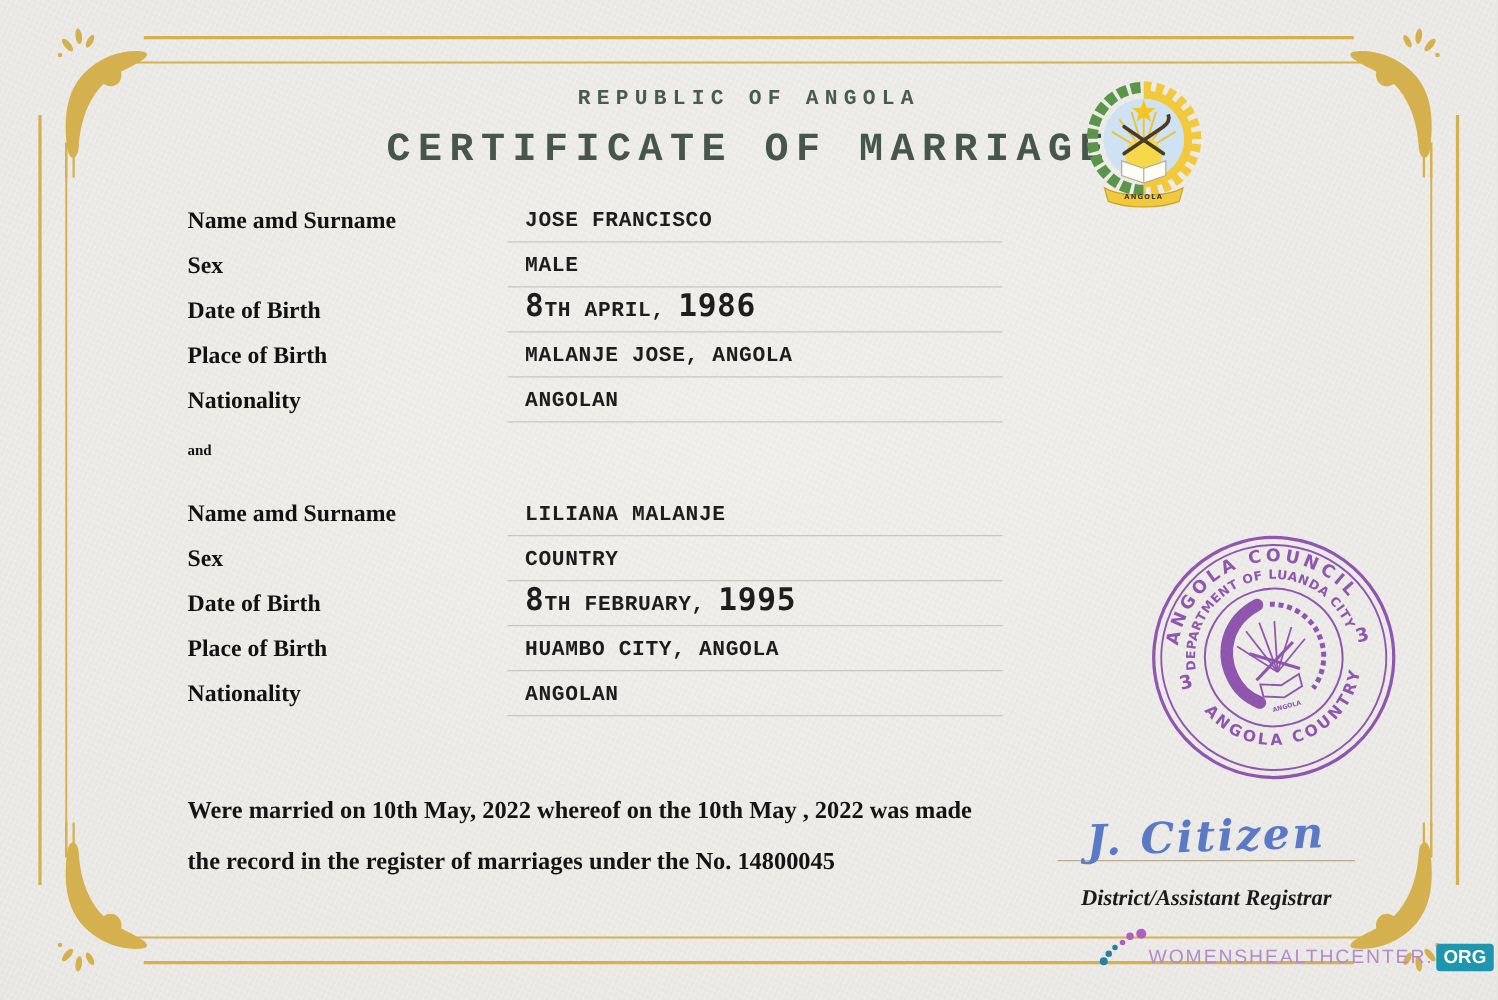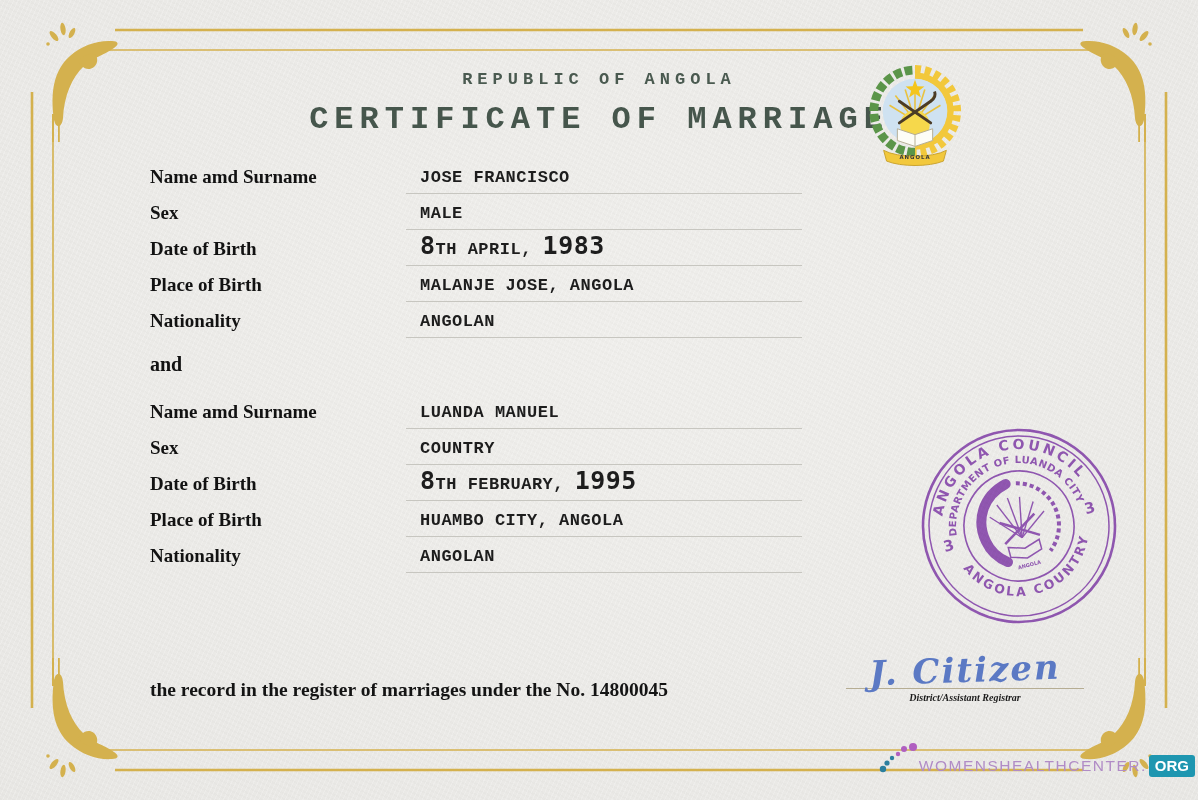--- a/index.html
+++ b/index.html
@@ -25,30 +25,30 @@
   .fields{position:absolute;left:150px;width:652px;}
   .fields-1{top:158px;}
   .fields-2{top:393px;}
   .row{display:flex;height:36px;align-items:flex-end;}
   .flabel{width:256px;font-weight:700;font-size:19px;color:#121212;padding-bottom:6px;}
   .fvalue{flex:1;border-bottom:1px solid #c7c6c0;
         font-family:"Liberation Mono", monospace;font-weight:700;font-size:17px;
         color:#1d1d1d;letter-spacing:.5px;padding:0 0 6px 14px;white-space:nowrap;}
   .bignum{font-family:"DejaVu Sans Mono", monospace;font-weight:700;font-size:25px;line-height:0;}
 
-  .and-word{position:absolute;left:150px;top:353px;font-weight:700;font-size:20px;color:#121212;}
+  .and-word{position:absolute;left:150px;top:353px;font-weight:700;font-size:12px;color:#121212;}
 
   .decl{position:absolute;left:150px;top:608px;width:810px;
         font-weight:700;font-size:19.5px;line-height:41px;color:#141414;}
 
   .sigblock{position:absolute;left:846px;top:650px;width:238px;text-align:center;}
   .sig{display:block;font-family:"DejaVu Serif", serif;font-style:italic;font-weight:700;
         font-size:34px;color:#5b79c4;letter-spacing:2px;transform:rotate(-2deg);margin-bottom:-4px;}
   .sigline{border-bottom:1.5px solid #b6ad93;height:2px;}
-  .sigrole{font-style:italic;font-weight:700;font-size:10px;color:#1b1b1b;padding-top:3px;}
+  .sigrole{font-style:italic;font-weight:700;font-size:18px;color:#1b1b1b;padding-top:3px;margin-top:16px;}
 
   .stamp{position:absolute;left:919px;top:426px;width:200px;height:200px;
         mix-blend-mode:multiply;opacity:.93;}
 
   .watermark{position:absolute;right:3px;bottom:7px;display:flex;align-items:center;}
   .wm-dots{margin-right:-4px;margin-bottom:16px;}
   .wm-text{font-family:"Liberation Sans", sans-serif;font-size:15.5px;color:#b18cc6;letter-spacing:1.5px;}
   .wm-badge{font-family:"Liberation Sans", sans-serif;font-weight:700;font-size:15px;color:#ffffff;
         background:#1e96b0;padding:2px 6px 3px;border-radius:3px;margin-left:2px;text-align:center;}
 </style>
@@ -124,59 +124,59 @@
     <div class="row">
       <div class="flabel">Name amd Surname</div>
       <div class="fvalue">JOSE FRANCISCO</div>
     </div>
     <div class="row">
       <div class="flabel">Sex</div>
       <div class="fvalue">MALE</div>
     </div>
     <div class="row">
       <div class="flabel">Date of Birth</div>
-      <div class="fvalue"><span class="bignum">8</span>TH APRIL, <span class="bignum">1983</span></div>
+      <div class="fvalue"><span class="bignum">8</span>TH APRIL, <span class="bignum">1986</span></div>
     </div>
     <div class="row">
       <div class="flabel">Place of Birth</div>
       <div class="fvalue">MALANJE JOSE, ANGOLA</div>
     </div>
     <div class="row">
       <div class="flabel">Nationality</div>
       <div class="fvalue">ANGOLAN</div>
     </div>
   </section>
 
   <div class="and-word">and</div>
 
   <section class="fields fields-2">
     <div class="row">
       <div class="flabel">Name amd Surname</div>
-      <div class="fvalue">LUANDA MANUEL</div>
+      <div class="fvalue">LILIANA MALANJE</div>
     </div>
     <div class="row">
       <div class="flabel">Sex</div>
       <div class="fvalue">COUNTRY</div>
     </div>
     <div class="row">
       <div class="flabel">Date of Birth</div>
       <div class="fvalue"><span class="bignum">8</span>TH FEBRUARY, <span class="bignum">1995</span></div>
     </div>
     <div class="row">
       <div class="flabel">Place of Birth</div>
       <div class="fvalue">HUAMBO CITY, ANGOLA</div>
     </div>
     <div class="row">
       <div class="flabel">Nationality</div>
       <div class="fvalue">ANGOLAN</div>
     </div>
   </section>
 
   <p class="decl">
-    <br>
+    <span>Were married on 10th May, 2022 whereof on the 10th May , 2022 was made</span><br>
     <span>the record in the register of marriages under the No. 14800045</span>
   </p>
 
   <div class="sigblock">
     <span class="sig">J. Citizen</span>
     <div class="sigline"></div>
     <div class="sigrole">District/Assistant Registrar</div>
   </div>
 
   <div class="stamp">

